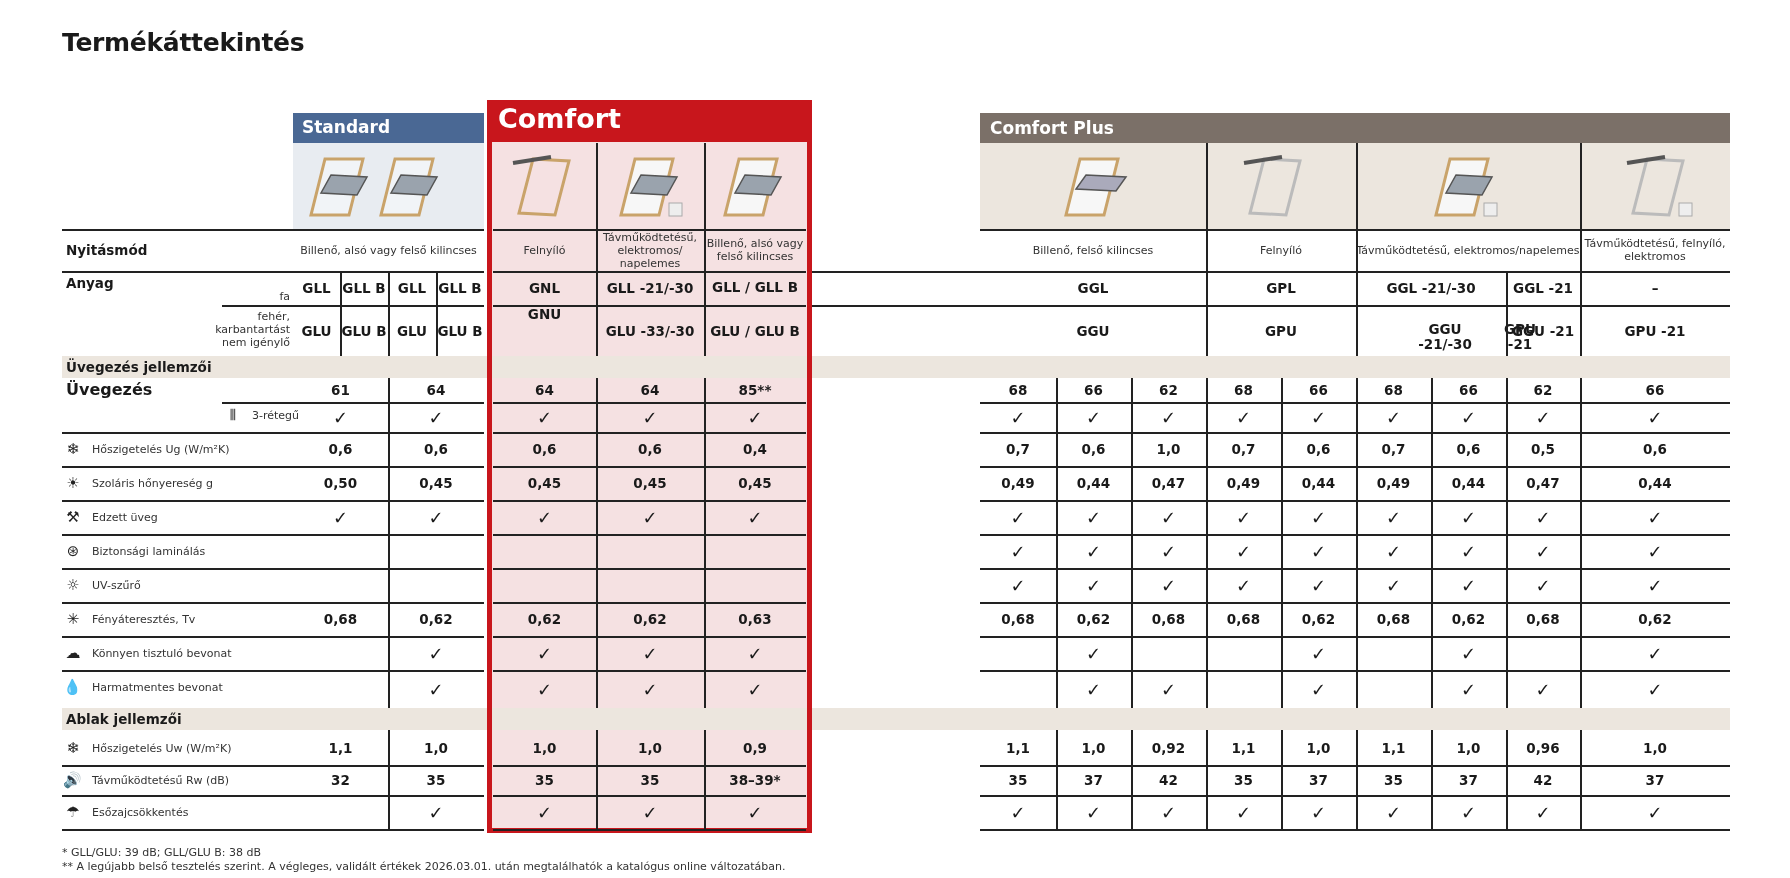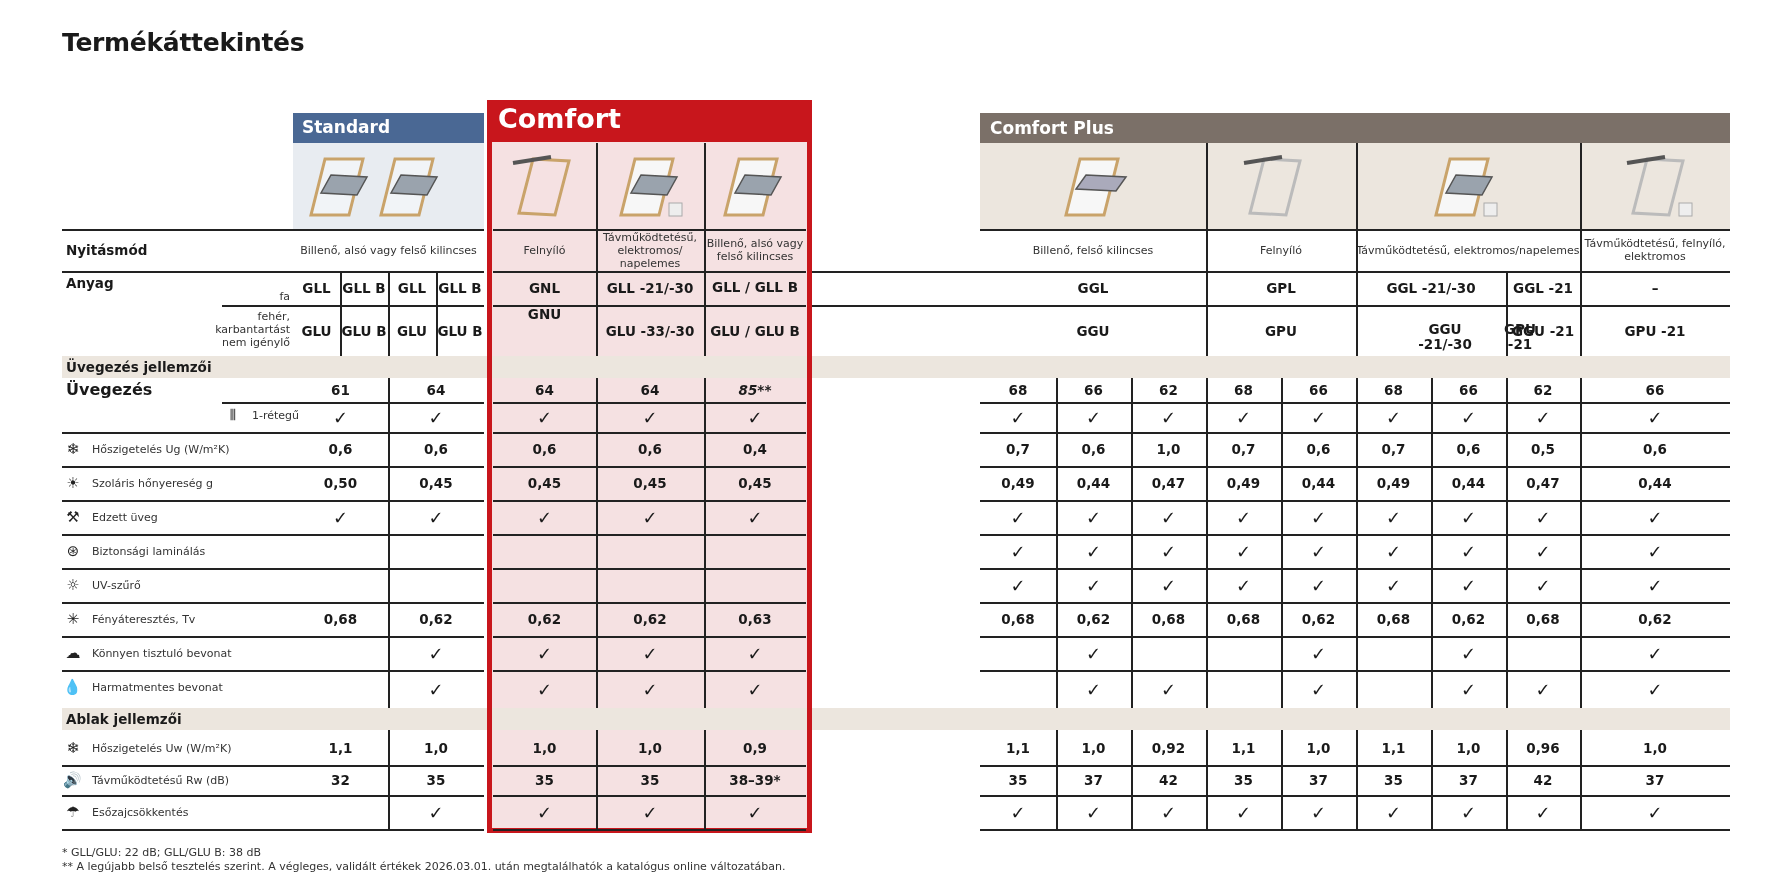--- a/index.html
+++ b/index.html
@@ -157,21 +157,21 @@
 <div class="band" style="top:356px">Üvegezés jellemzői</div>
 <div class="band" style="top:708px">Ablak jellemzői</div>
 <div class="abs" style="left:487px;top:356px;width:5px;height:22px;background:#c8161c"></div>
 <div class="abs" style="left:807px;top:356px;width:5px;height:22px;background:#c8161c"></div>
 <div class="abs" style="left:487px;top:708px;width:5px;height:22px;background:#c8161c"></div>
 <div class="abs" style="left:807px;top:708px;width:5px;height:22px;background:#c8161c"></div>
 
 <div class="rowhead" style="left:66px;top:380px;font-size:16px">Üvegezés</div>
 <div class="label" style="left:222px;top:400px;height:30px">
     <span class="ic">⫴</span>
-    <span>1-rétegű</span>
+    <span>3-rétegű</span>
   </div>
 <div class="label" style="left:62px;top:432px;height:34px">
     <span class="ic">❄</span>
     <span>Hőszigetelés Ug (W/m²K)</span>
   </div>
 <div class="label" style="left:62px;top:466px;height:34px">
     <span class="ic">☀</span>
     <span>Szoláris hőnyereség g</span>
   </div>
 <div class="label" style="left:62px;top:500px;height:34px">
@@ -209,21 +209,21 @@
 <div class="label" style="left:62px;top:795px;height:34px">
     <span class="ic">☂</span>
     <span>Esőzajcsökkentés</span>
   </div>
 
 <div id="grid">
     <div class="cell" style="left: 293px; top: 378px; width: 95px; height: 24px;">61</div>
     <div class="cell" style="left: 388px; top: 378px; width: 96px; height: 24px;">64</div>
     <div class="cell" style="left: 493px; top: 378px; width: 103px; height: 24px;">64</div>
     <div class="cell" style="left: 596px; top: 378px; width: 108px; height: 24px;">64</div>
-    <div class="cell" style="left: 704px; top: 378px; width: 102px; height: 24px; font-style: italic;">85**</div>
+    <div class="cell" style="left: 704px; top: 378px; width: 102px; height: 24px;">85**</div>
     <div class="cell" style="left: 980px; top: 378px; width: 76px; height: 24px;">68</div>
     <div class="cell" style="left: 1056px; top: 378px; width: 75px; height: 24px;">66</div>
     <div class="cell" style="left: 1131px; top: 378px; width: 75px; height: 24px;">62</div>
     <div class="cell" style="left: 1206px; top: 378px; width: 75px; height: 24px;">68</div>
     <div class="cell" style="left: 1281px; top: 378px; width: 75px; height: 24px;">66</div>
     <div class="cell" style="left: 1356px; top: 378px; width: 75px; height: 24px;">68</div>
     <div class="cell" style="left: 1431px; top: 378px; width: 75px; height: 24px;">66</div>
     <div class="cell" style="left: 1506px; top: 378px; width: 74px; height: 24px;">62</div>
     <div class="cell" style="left: 1580px; top: 378px; width: 150px; height: 24px;">66</div>
     <div class="cell check" style="left: 293px; top: 402px; width: 95px; height: 30px;">✓</div>
@@ -447,14 +447,14 @@
     <div class="vl" style="left: 1056px; top: 730px; height: 99px;"></div>
     <div class="vl" style="left: 1131px; top: 730px; height: 99px;"></div>
     <div class="vl" style="left: 1206px; top: 730px; height: 99px;"></div>
     <div class="vl" style="left: 1281px; top: 730px; height: 99px;"></div>
     <div class="vl" style="left: 1356px; top: 730px; height: 99px;"></div>
     <div class="vl" style="left: 1431px; top: 730px; height: 99px;"></div>
     <div class="vl" style="left: 1506px; top: 730px; height: 99px;"></div>
     <div class="vl" style="left: 1580px; top: 730px; height: 99px;"></div>
   </div>
 
-<div class="foot" style="top:846px">*  GLL/GLU: 22 dB; GLL/GLU B: 38 dB</div>
+<div class="foot" style="top:846px">*  GLL/GLU: 39 dB; GLL/GLU B: 38 dB</div>
 <div class="foot" style="top:860px">** A legújabb belső tesztelés szerint. A végleges, validált értékek 2026.03.01. után megtalálhatók a katalógus online változatában.</div>
 
 </body></html>

